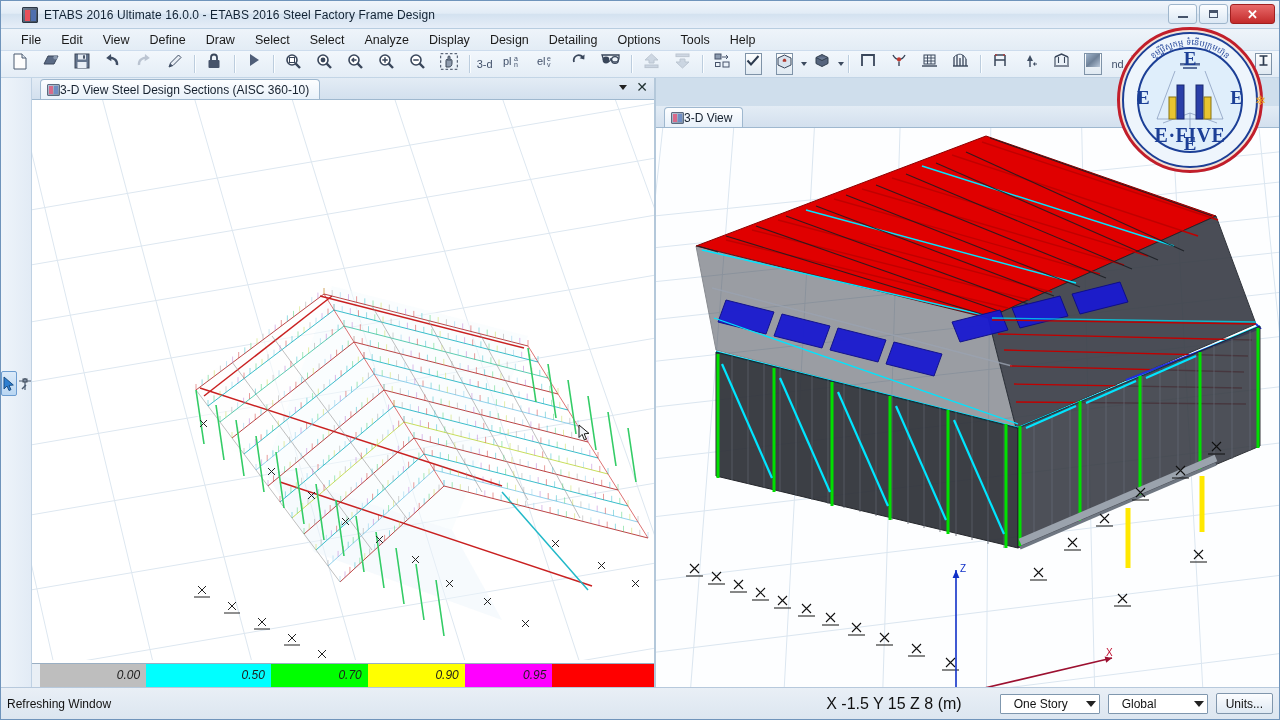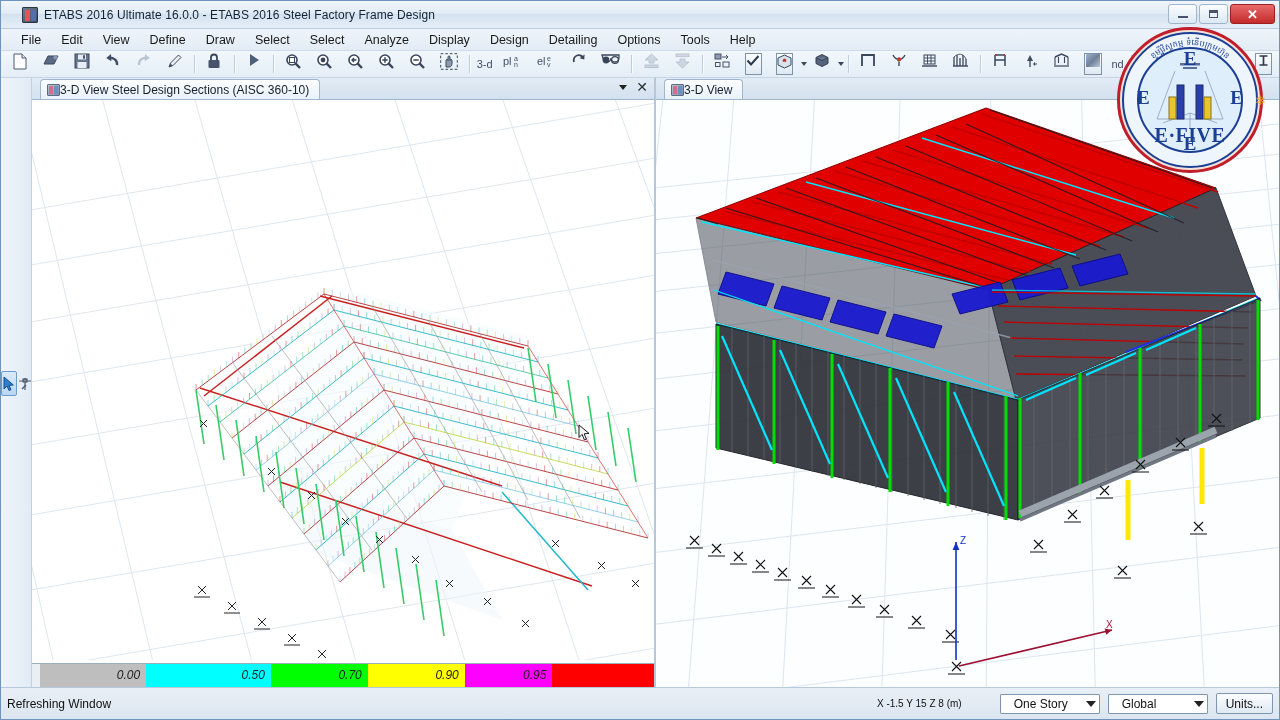--- a/index.html
+++ b/index.html
@@ -80,21 +80,21 @@
     border-right:1px solid #bfd1e3;
     display:flex;flex-direction:row;align-items:center;padding-top:2px;
   }
   .sbtn { width:26px;height:25px;display:flex;align-items:center;justify-content:center;color:#3c4c62;}
   .sbtn.sel { background:linear-gradient(#dbeaf9,#b9d6f2); border:1px solid #6b9cd0; border-radius:2px;}
   .ssep { width:20px;height:1px;background:#c2d2e2; margin:2px 0; box-shadow:0 1px 0 #fafdff;}
   
   .panels { flex:1; display:flex; position:relative; background:#cfdeec;}
   .panel { position:relative; display:flex; flex-direction:column; }
   .panel.left { width:624px; border-right:2px solid #b4c8da;}
-  .panel.right { flex:1; }
+  .panel.right { flex:1;margin-top:28px; }
   .tabstrip {
     height:22px; background:linear-gradient(#e3ecf5,#d3e0ee);
     display:flex; align-items:flex-end; padding-left:8px; position:relative;
     border-bottom:1px solid #9fb8cf;
   }
   .tab {
     height:20px; display:flex; align-items:center; padding:0 10px 0 6px;
     background:linear-gradient(#fdfeff,#e8f1fa);
     border:1px solid #9fb8cf; border-bottom:none;
     border-radius:4px 4px 0 0; font-size:12px; color:#15202e;
@@ -120,21 +120,21 @@
   .legend-pad{ width:8px; background:#e9eff5;}
   
   .statusbar {
     position:absolute; left:0; right:0; bottom:0; height:32px;
     background:linear-gradient(#e9eff6,#dce6f0);
     border-top:1px solid #b7c9dc;
     display:flex; align-items:center; padding:0 6px; gap:8px;
   }
   .status-msg { font-size:12px; color:#111; flex:0 0 auto; }
   .status-spacer{flex:1;}
-  .coords { font-size:10px; color:#111; margin-right:30px;}
+  .coords { font-size:16px; color:#111; margin-right:30px;}
   .combo {
     width:100px;height:20px; border:1px solid #7f97ae; background:#fff;
     display:flex;align-items:center;padding-left:13px; font-size:12px; color:#111;
     position:relative; border-radius:1px;
   }
   .combo .arrow{
     position:absolute;right:3px;top:50%;transform:translateY(-50%);
     border-left:5px solid transparent;border-right:5px solid transparent;border-top:6px solid #222;
   }
   .btn-units {

